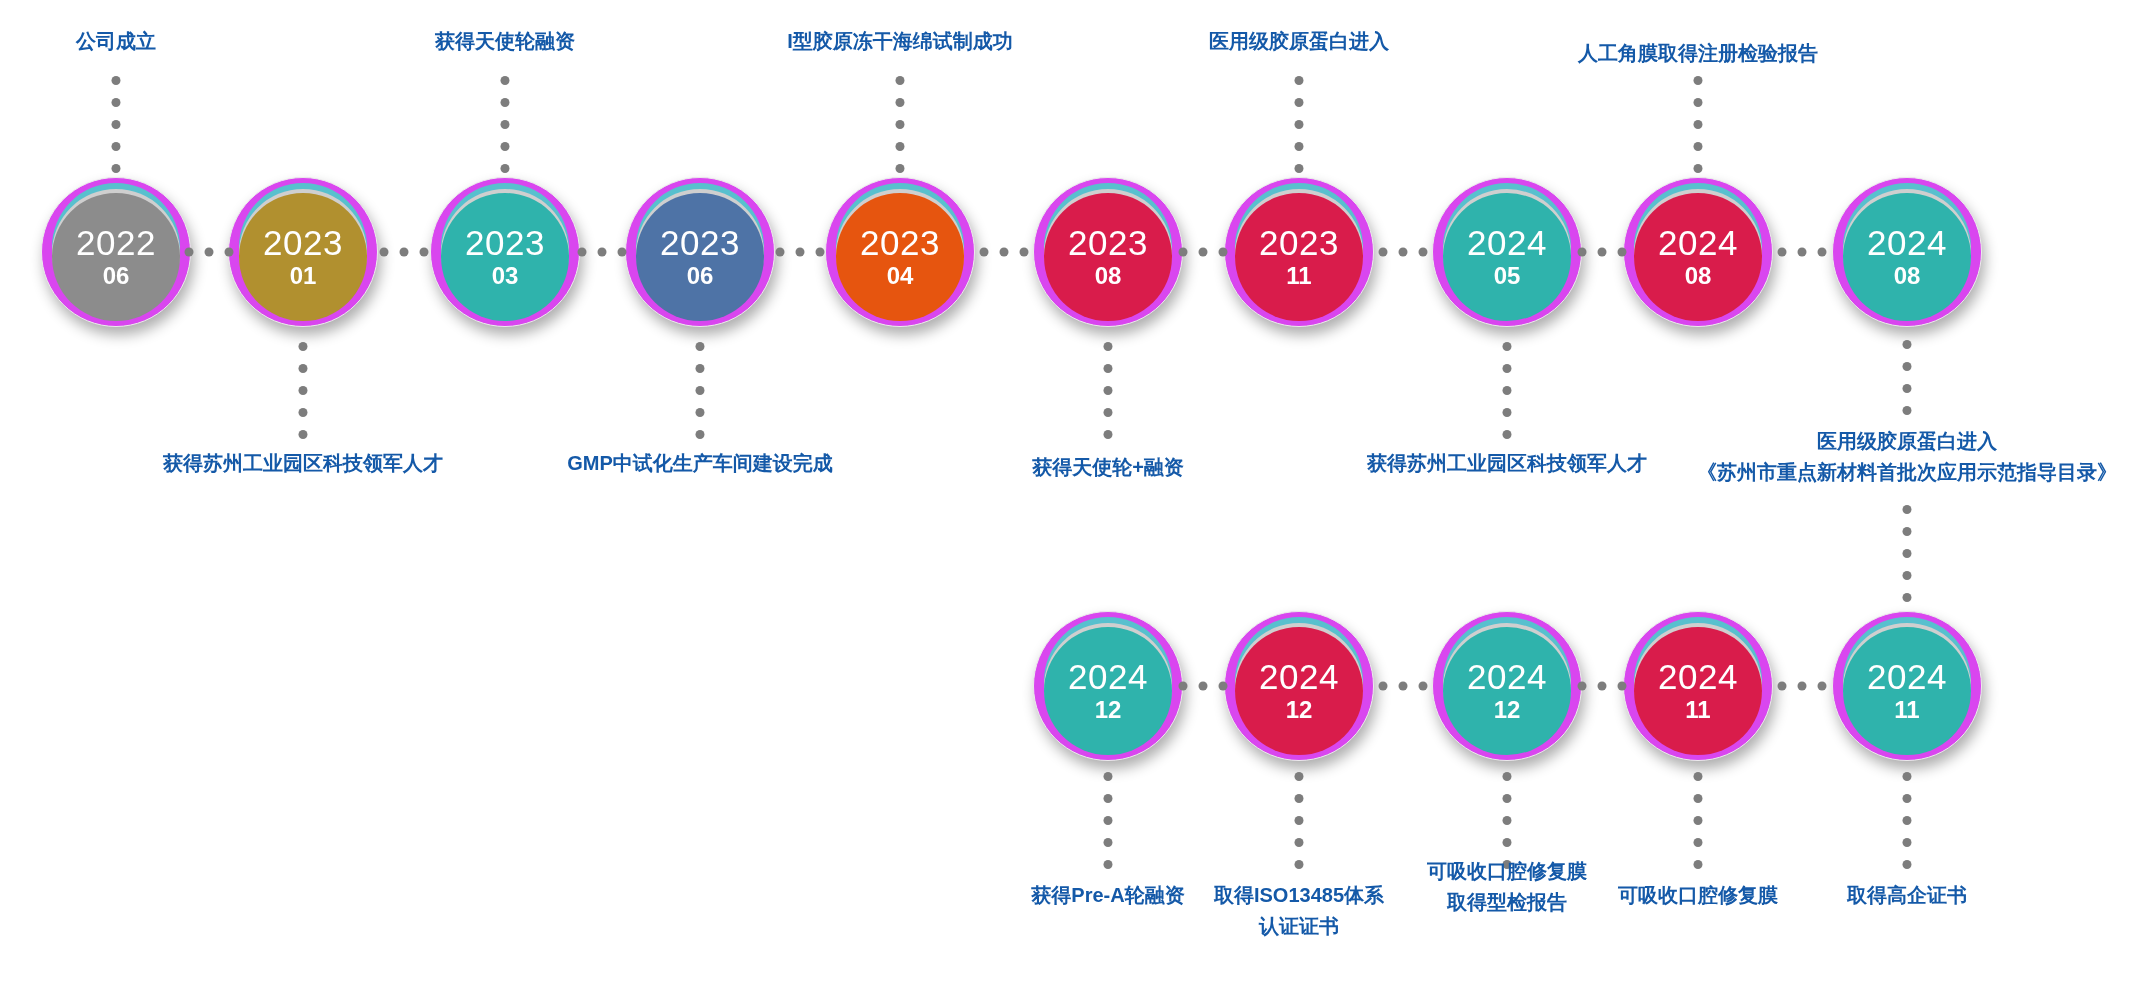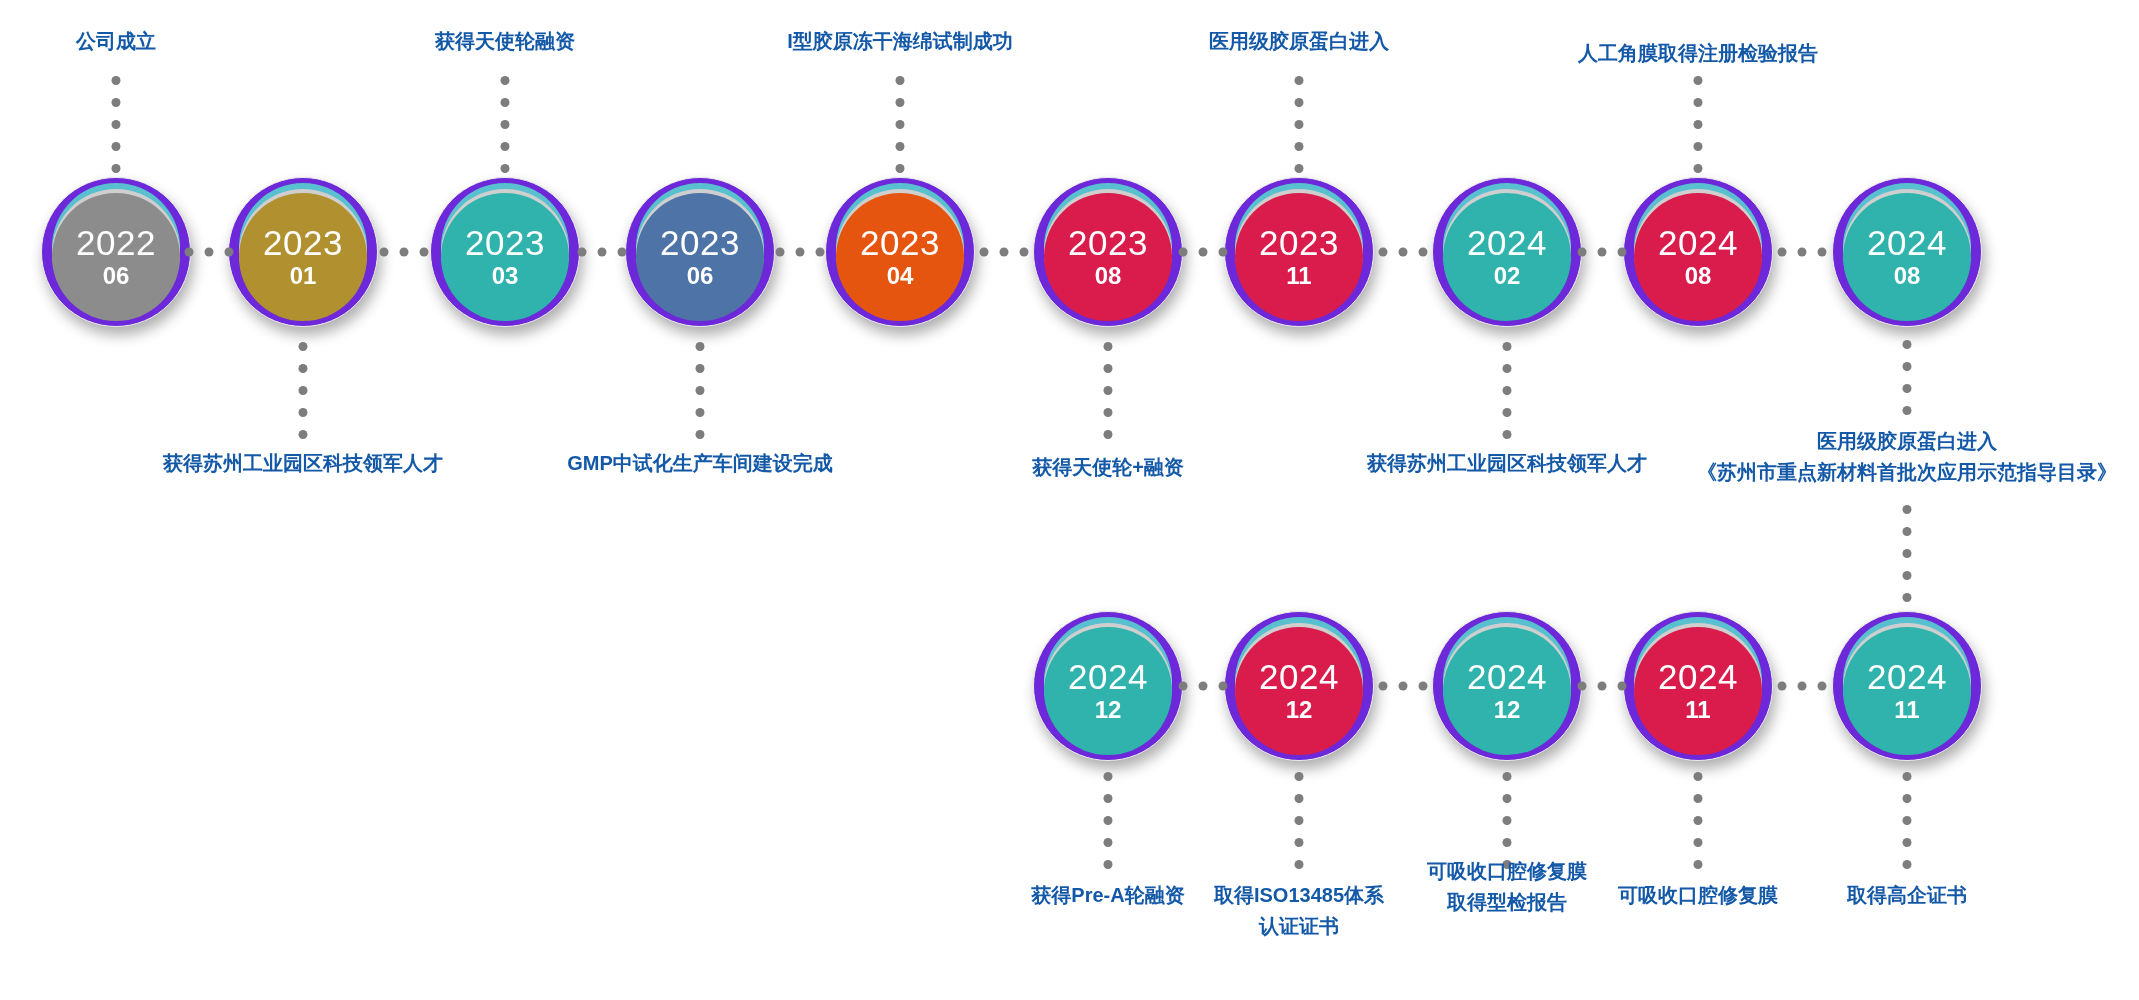--- a/index.html
+++ b/index.html
@@ -23,21 +23,21 @@
     background:var(--dot-gray, #7d7d7d); }
 
   .hdots { position:absolute; transform:translate(-50%,-50%);
     display:flex; gap:11px; }
   .hdots i { width:9px; height:9px; border-radius:50%;
     background:var(--dot-gray, #7d7d7d); }
 
   .circle {
     position:absolute; transform:translateX(-50%);
     width:150px; height:150px; border-radius:50%;
-    background:#6d28d9; border:1px solid #ececec;
+    background:#d946ef; border:1px solid #ececec;
     box-shadow:3px 8px 14px rgba(0,0,0,.32);
   }
   .arc {
     position:absolute; left:10px; top:5px;
     width:128px; height:128px; border-radius:50%;
     background:var(--arc-teal, #58C0CE);
   }
   .face {
     position:absolute; left:10px; top:15px;
     width:128px; height:128px; border-radius:50%;
@@ -177,21 +177,21 @@
         <div class="month">11</div>
       </div>
     </div>
   </div>
 
   <div class="col" style="left:1507px">
     <div class="circle" style="top:177px">
       <div class="arc" style="background: rgb(88, 192, 206);"></div>
       <div class="face" style="background: rgb(47, 179, 172);">
         <div class="year">2024</div>
-        <div class="month">02</div>
+        <div class="month">05</div>
       </div>
     </div>
     <div class="vdots" style="top:342px">
         <i></i>
         <i></i>
         <i></i>
         <i></i>
         <i></i>
       </div>
     <div class="label" style="top:448px">获得苏州工业园区科技领军人才</div>

